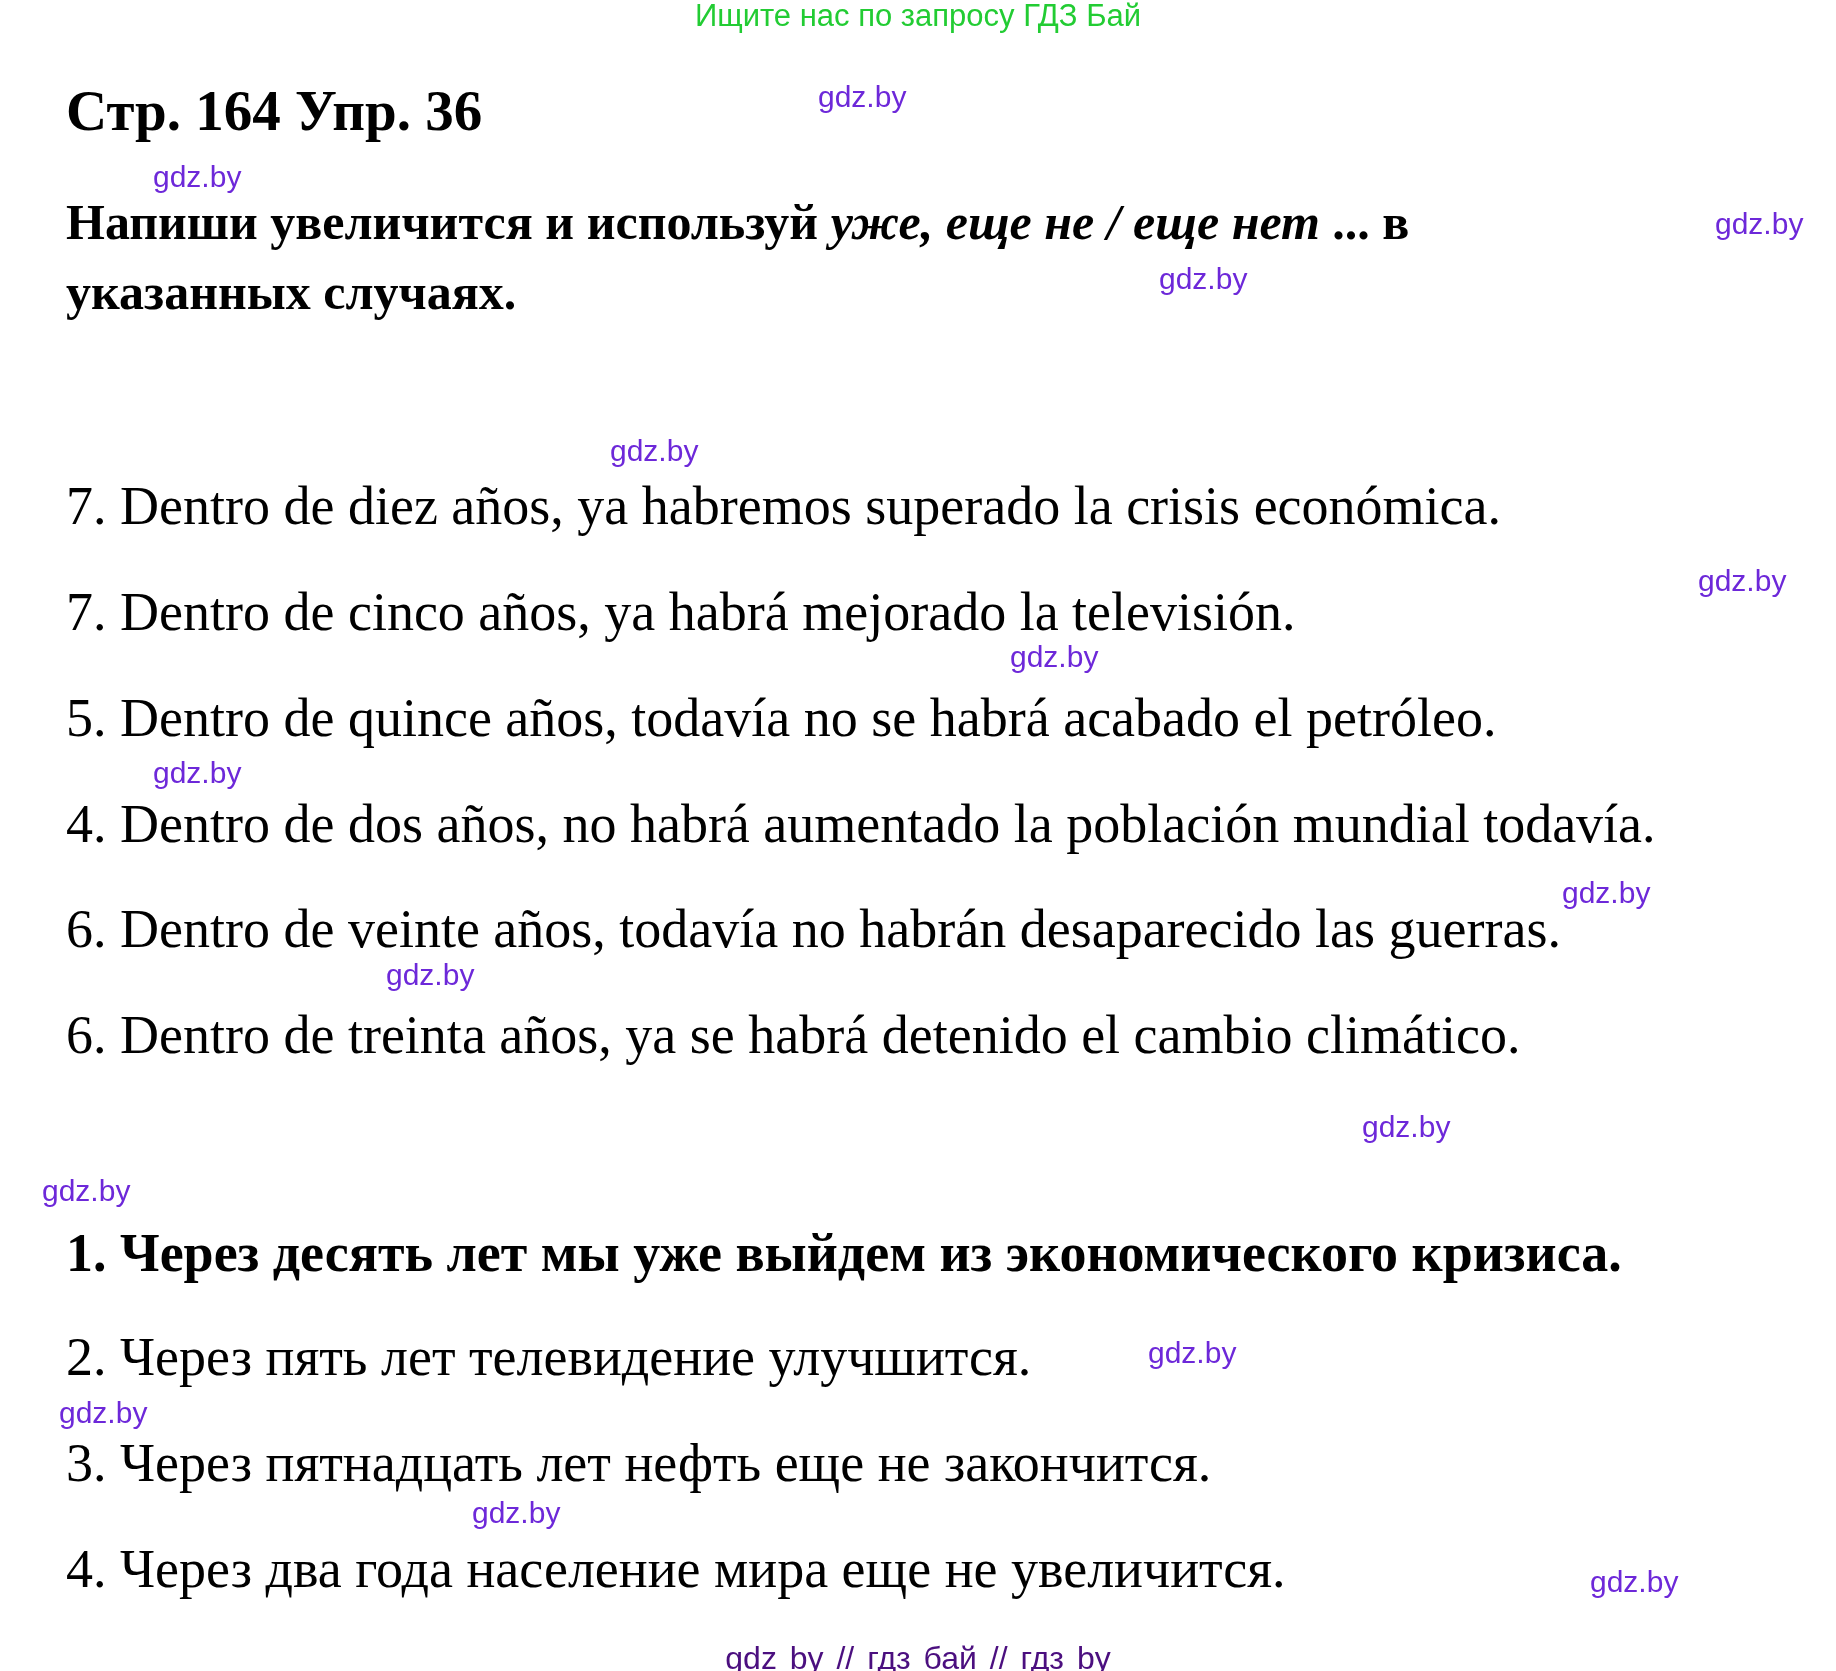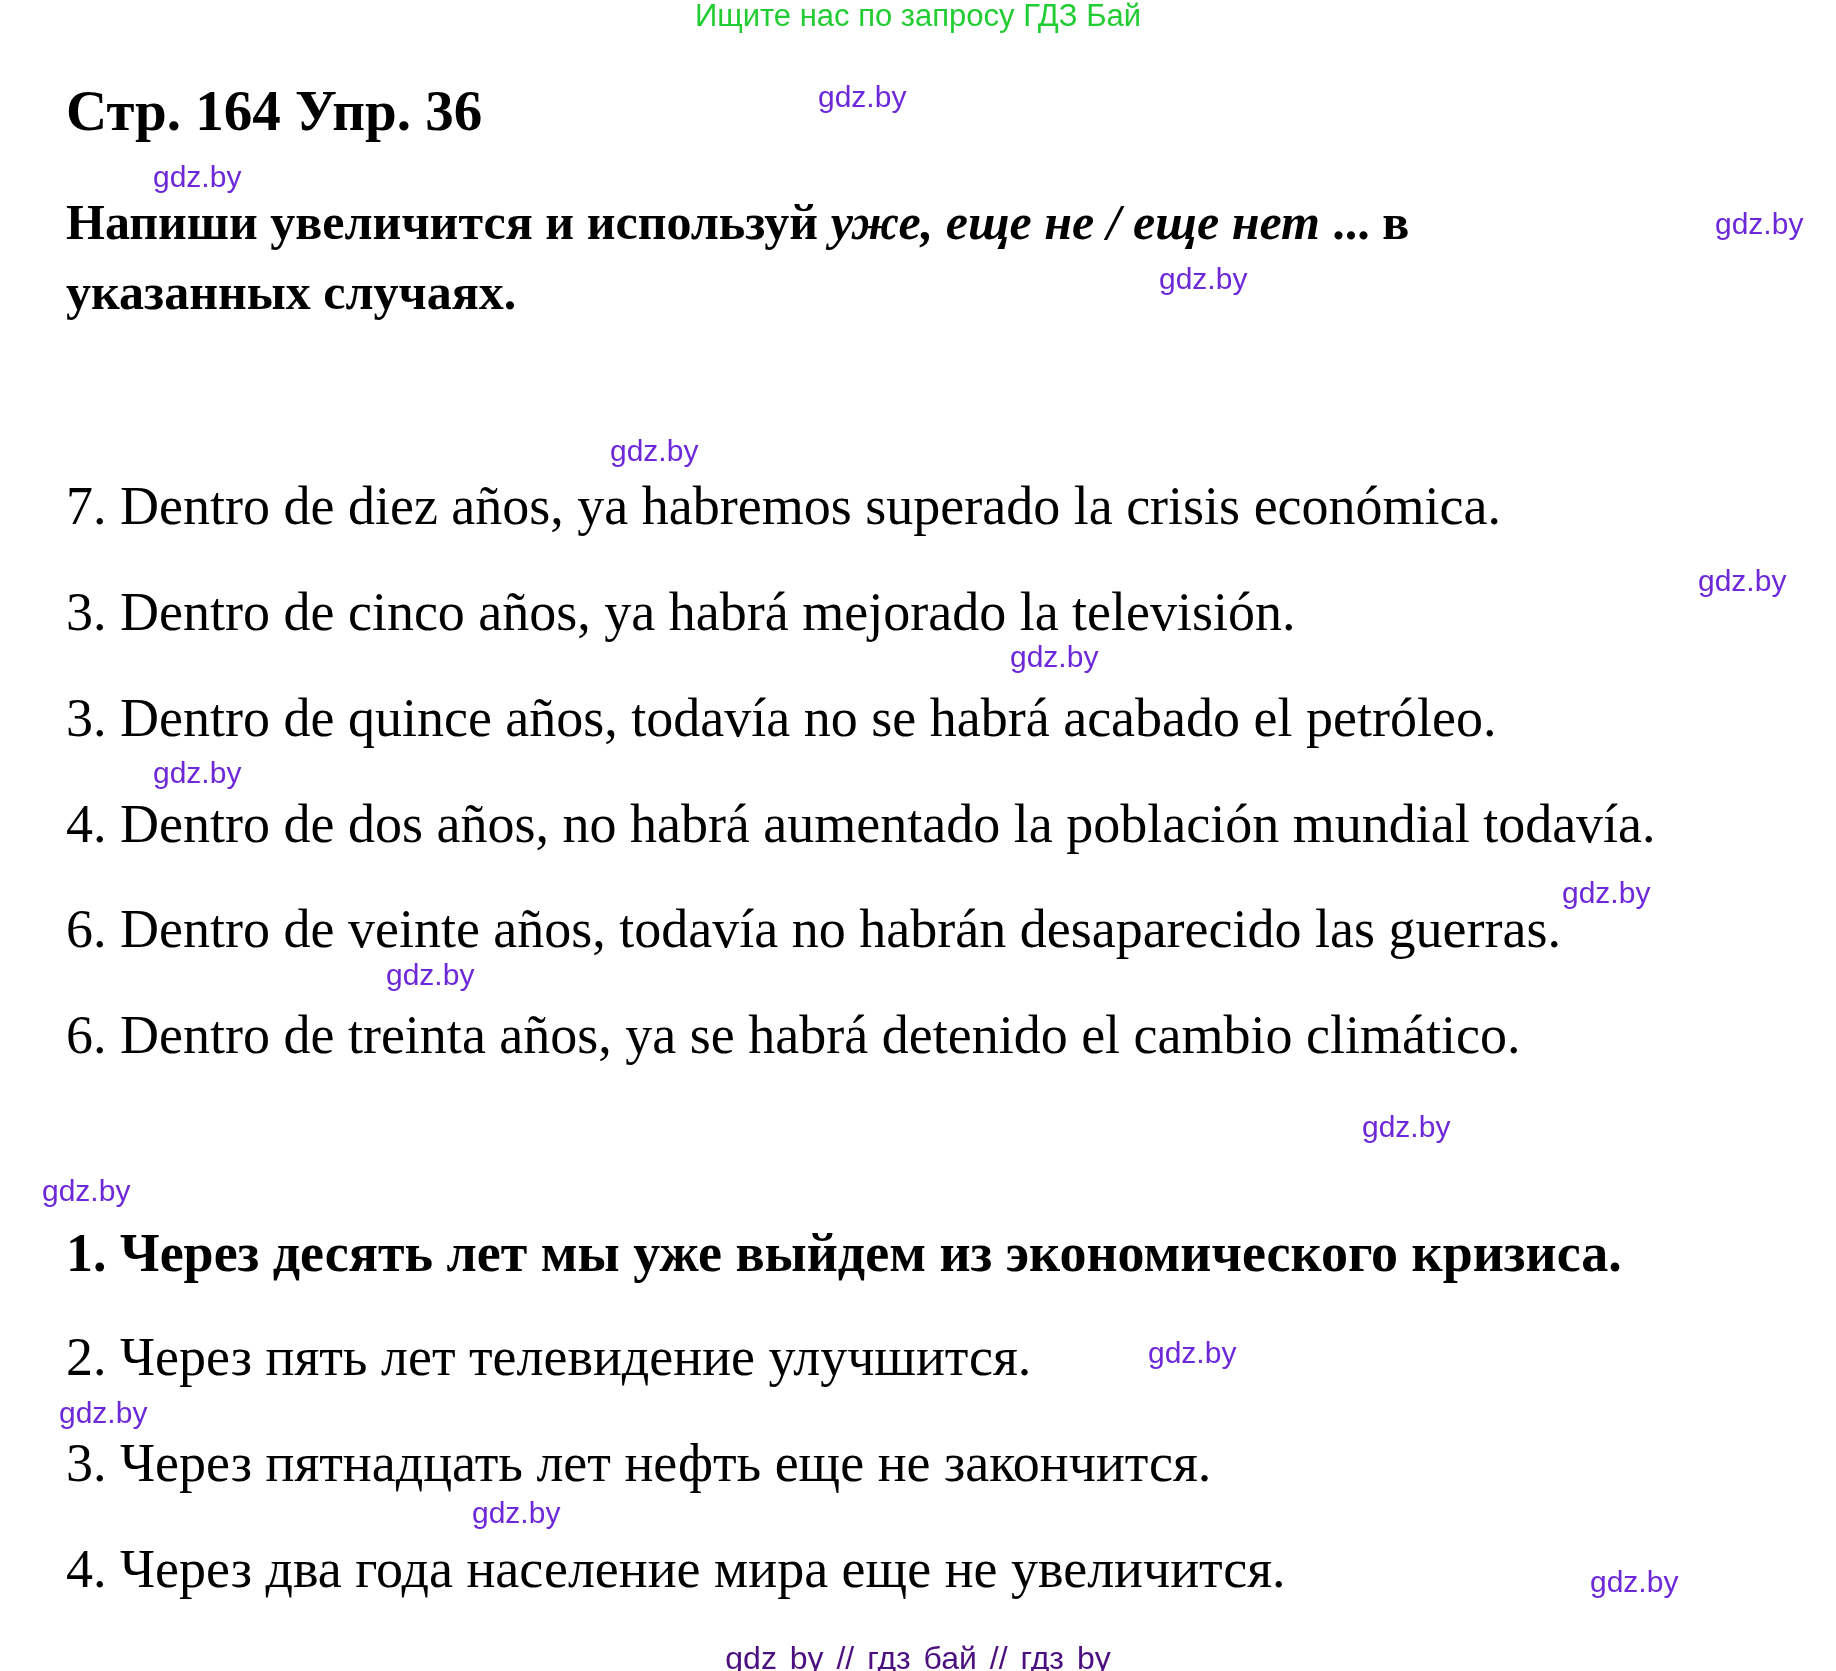--- a/index.html
+++ b/index.html
@@ -23,22 +23,22 @@
 <div class="abs banner">Ищите нас по запросу ГДЗ Бай</div>
 
 <div class="abs heading">Стр. 164 Упр. 36</div>
 
 <div class="abs instr" style="top:192px;">
   <span>Напиши увеличится и используй </span><i>уже, еще не / еще нет</i><span> ... в</span>
 </div>
 <div class="abs instr" style="top:262px;">указанных случаях.</div>
 
 <div class="abs line" style="top:475px;">7. Dentro de diez años, ya habremos superado la crisis económica.</div>
-<div class="abs line" style="top:581px;">3. Dentro de cinco años, ya habrá mejorado la televisión.</div>
-<div class="abs line" style="top:687px;">3. Dentro de quince años, todavía no se habrá acabado el petróleo.</div>
+<div class="abs line" style="top:581px;">7. Dentro de cinco años, ya habrá mejorado la televisión.</div>
+<div class="abs line" style="top:687px;">5. Dentro de quince años, todavía no se habrá acabado el petróleo.</div>
 <div class="abs line" style="top:793px;">4. Dentro de dos años, no habrá aumentado la población mundial todavía.</div>
 <div class="abs line" style="top:898px;">6. Dentro de veinte años, todavía no habrán desaparecido las guerras.</div>
 <div class="abs line" style="top:1004px;">6. Dentro de treinta años, ya se habrá detenido el cambio climático.</div>
 
 <div class="abs line" style="top:1222px;font-weight:bold;">1. Через десять лет мы уже выйдем из экономического кризиса.</div>
 <div class="abs line" style="top:1326px;">2. Через пять лет телевидение улучшится.</div>
 <div class="abs line" style="top:1432px;">3. Через пятнадцать лет нефть еще не закончится.</div>
 <div class="abs line" style="top:1538px;">4. Через два года население мира еще не увеличится.</div>
 
 <div class="abs wm" style="left:818px;top:80px;">gdz.by</div>

